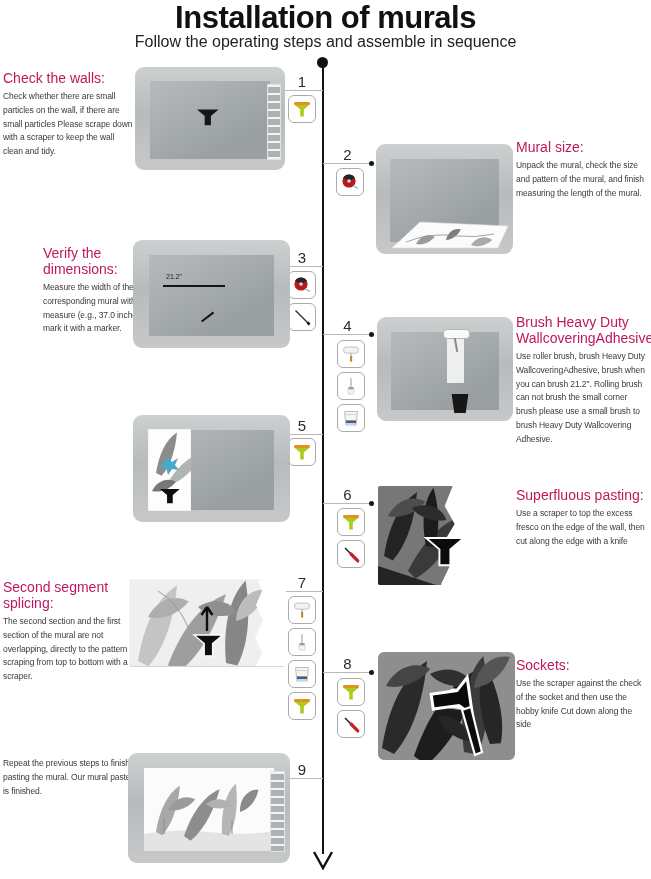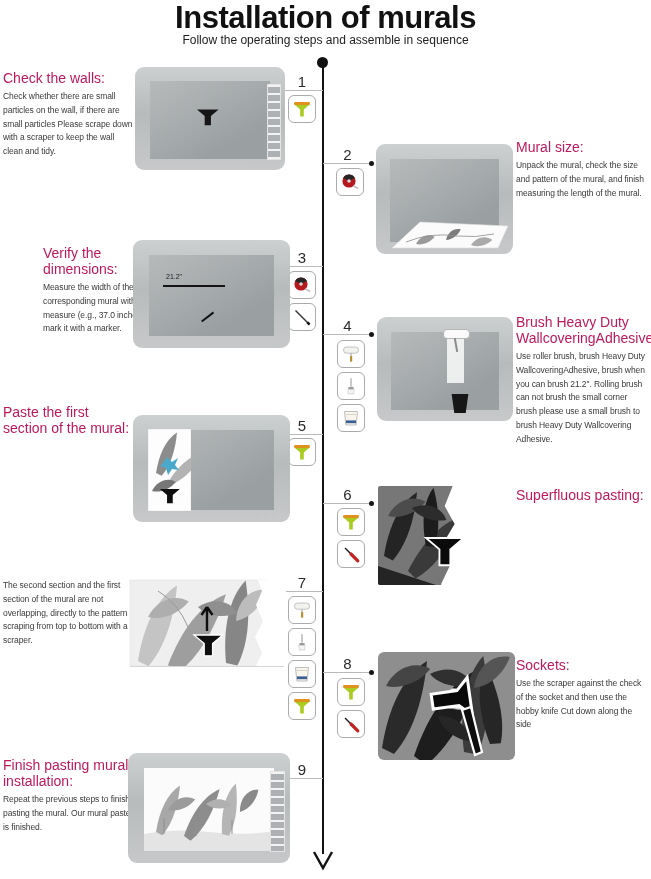--- a/index.html
+++ b/index.html
@@ -1,21 +1,21 @@
 <!DOCTYPE html>
 <html><head>
 <meta charset="utf-8">
 <style>
   html,body{margin:0;padding:0;background:#fff;}
   .canvas{position:relative;width:651px;height:879px;background:#fff;overflow:hidden;
           font-family:"Liberation Sans", sans-serif;color:#222;}
   
   .hd-title{position:absolute;left:0;right:0;top:0;text-align:center;font-size:31px;
             font-weight:700;letter-spacing:-0.5px;color:#111;margin:0;}
-  .hd-sub{position:absolute;left:0;right:0;top:33px;text-align:center;font-size:12px;color:#222;margin:0;}
+  .hd-sub{position:absolute;left:0;right:0;top:33px;text-align:center;font-size:16px;color:#222;margin:0;}
   
   .tl-line{position:absolute;left:322px;top:62px;width:2px;height:792px;background:#111;}
   .tl-dot{position:absolute;left:317px;top:57px;width:11px;height:11px;border-radius:50%;background:#111;}
   .tl-arrow{position:absolute;left:311px;top:848px;}
   
   .branch{position:absolute;border-top:1px solid #b9b9b9;height:0;}
   .branch .dot{position:absolute;width:5px;height:5px;border-radius:50%;background:#161616;top:-3px;}
   .branch.l .dot{left:-2px;} .branch.r .dot{right:-2px;}
   .branch .num{position:absolute;left:50%;transform:translateX(-50%);bottom:1px;
                font-size:15px;color:#2b2b2b;}
@@ -202,21 +202,20 @@
     </div>
     <div class="txt" style="left:516px;top:314px;width:133px;">
       <h2>Brush Heavy Duty WallcoveringAdhesive:</h2>
       <p>Use roller brush, brush Heavy Duty WallcoveringAdhesive, brush when you can brush 21.2". Rolling brush can not brush the small corner brush please use a small brush to brush Heavy Duty Wallcovering Adhesive.</p>
     </div>
   </section>
 
   
   <section style="display:contents">
     <div class="txt" style="left:3px;top:404px;width:130px;">
-      <h2>Paste the first section of the mural:</h2>
     </div>
     <div class="branch l" style="left:281px;top:434px;width:42px;">
       <span class="dot"></span>
       <span class="num">5</span>
     </div>
     <div class="tool" style="left:288px;top:438px;">
       <svg width="20" height="20" viewBox="0 0 20 20">
           <use href="#i-squeegee"></use>
         </svg>
     </div>
@@ -265,26 +264,28 @@
         </g>
         <path d="M76 0 L68 20 L78 38 L66 58 L74 78 L64 99" fill="none" stroke="#fff" stroke-width="2.4"></path>
         <path d="M0 99 L58 99 L0 80 Z" fill="#242424"></path>
         <g transform="translate(48,52) scale(2.1)">
           <use href="#g-squeegee" fill="#0b0b0b" stroke="#fff" stroke-width="0.9"></use>
         </g>
       </svg>
     </div>
     <div class="txt" style="left:516px;top:487px;width:133px;">
       <h2>Superfluous pasting:</h2>
+      <p>Use a scraper to top the excess fresco on the edge of the wall, then cut along the edge with a knife</p>
     </div>
   </section>
 
   
   <section style="display:contents">
     <div class="txt" style="left:3px;top:579px;width:130px;">
+      <h2>Second segment splicing:</h2>
       <p>The second section and the first section of the mural are not overlapping, directly to the pattern, scraping from top to bottom with a scraper.</p>
     </div>
     <div class="branch l" style="left:281px;top:591px;width:42px;">
       <span class="dot"></span>
       <span class="num">7</span>
     </div>
     <div class="tool" style="left:288px;top:596px;">
       <svg width="20" height="20" viewBox="0 0 20 20">
           <use href="#i-roller"></use>
         </svg>
@@ -371,21 +372,20 @@
     </div>
     <div class="txt" style="left:516px;top:657px;width:133px;">
       <h2>Sockets:</h2>
       <p>Use the scraper against the check of the socket and then use the hobby knife Cut down along the side</p>
     </div>
   </section>
 
   
   <section style="display:contents">
     <div class="txt" style="left:3px;top:757px;width:132px;">
-      <h2>Finish pasting mural installation:</h2>
       <p>Repeat the previous steps to finish pasting the mural. Our mural paste is finished.</p>
     </div>
     <div class="branch l" style="left:281px;top:778px;width:42px;">
       <span class="dot"></span>
       <span class="num">9</span>
     </div>
     <div class="room" style="left:128px;top:753px;width:162px;height:110px;">
       <div class="wall" style="background:#fcfcfc;"></div>
       <svg class="abs" style="left:16px;top:15px;" width="130" height="83" viewBox="0 0 130 83">
         <rect width="130" height="83" fill="#fbfbfb"></rect>

